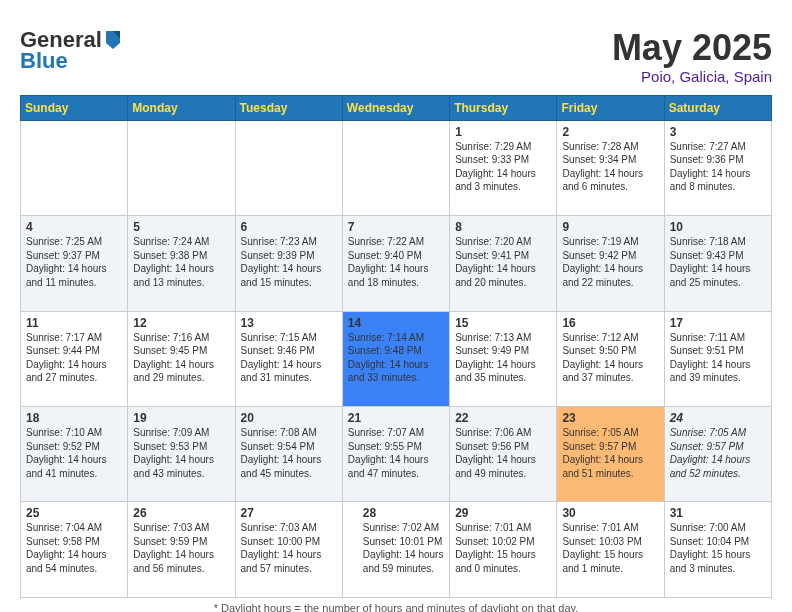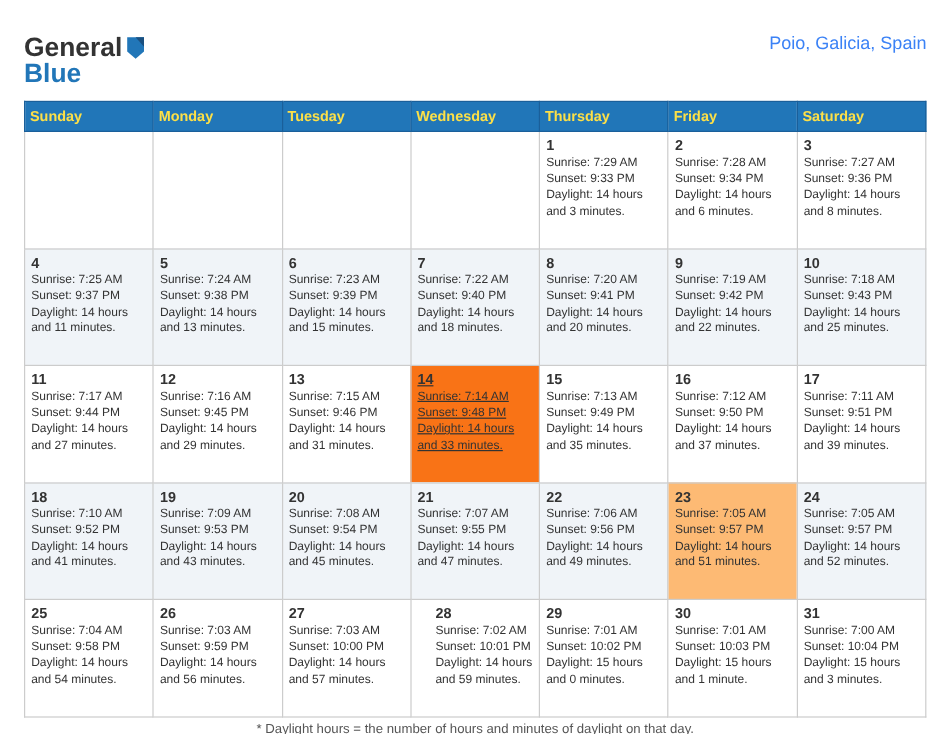--- a/index.html
+++ b/index.html
@@ -43,21 +43,21 @@
       text-align: right;
     }
     .title-month {
       font-size: 36px;
       font-weight: bold;
       color: #333;
       line-height: 1.1;
     }
     .title-location {
       font-size: 15px;
-      color: #3b82f6;
+      color: #4c1d95;
     }
     .calendar {
       flex: 1;
       border: 1px solid #ccc;
       border-collapse: collapse;
       width: 100%;
       table-layout: fixed;
     }
     .calendar th {
       background-color: #2176b8;
@@ -115,20 +115,21 @@
           <span class="logo-text logo-general">General</span>
           <svg class="logo-icon" viewBox="0 0 18 22" xmlns="http://www.w3.org/2000/svg">
             <polygon points="2,2 16,2 16,14 9,20 2,14" fill="#2176b8"></polygon>
             <polygon points="9,2 16,2 16,10" fill="#1a5080"></polygon>
           </svg>
         </div>
         <div style="font-size:22px;font-weight:bold;color:#2176b8;margin-top:-4px;">Blue</div>
       </div>
     </div>
     <div class="title-block">
+      <div class="title-month">May 2025</div>
       <div class="title-location">Poio, Galicia, Spain</div>
     </div>
   </div>
 
   <table class="calendar">
     <thead>
       <tr>
       <th>Sunday</th>
           <th>Monday</th>
           <th>Tuesday</th>
@@ -193,21 +194,21 @@
             <div class="day-info">Sunrise: 7:17 AM<br>Sunset: 9:44 PM<br>Daylight: 14 hours<br>and 27 minutes.</div>
           </td>
           <td style="background: rgb(255, 255, 255);">
             <span class="day-num">12</span>
             <div class="day-info">Sunrise: 7:16 AM<br>Sunset: 9:45 PM<br>Daylight: 14 hours<br>and 29 minutes.</div>
           </td>
           <td style="background: rgb(255, 255, 255);">
             <span class="day-num">13</span>
             <div class="day-info">Sunrise: 7:15 AM<br>Sunset: 9:46 PM<br>Daylight: 14 hours<br>and 31 minutes.</div>
           </td>
-          <td style="background: #f97316; text-decoration: underline;">
+          <td style="background: #3b82f6;">
             <span class="day-num">14</span>
             <div class="day-info">Sunrise: 7:14 AM<br>Sunset: 9:48 PM<br>Daylight: 14 hours<br>and 33 minutes.</div>
           </td>
           <td style="background: rgb(255, 255, 255);">
             <span class="day-num">15</span>
             <div class="day-info">Sunrise: 7:13 AM<br>Sunset: 9:49 PM<br>Daylight: 14 hours<br>and 35 minutes.</div>
           </td>
           <td style="background: rgb(255, 255, 255);">
             <span class="day-num">16</span>
             <div class="day-info">Sunrise: 7:12 AM<br>Sunset: 9:50 PM<br>Daylight: 14 hours<br>and 37 minutes.</div>
@@ -235,21 +236,21 @@
             <div class="day-info">Sunrise: 7:07 AM<br>Sunset: 9:55 PM<br>Daylight: 14 hours<br>and 47 minutes.</div>
           </td>
           <td style="background: rgb(240, 244, 248);">
             <span class="day-num">22</span>
             <div class="day-info">Sunrise: 7:06 AM<br>Sunset: 9:56 PM<br>Daylight: 14 hours<br>and 49 minutes.</div>
           </td>
           <td style="background: #fdba74;">
             <span class="day-num">23</span>
             <div class="day-info">Sunrise: 7:05 AM<br>Sunset: 9:57 PM<br>Daylight: 14 hours<br>and 51 minutes.</div>
           </td>
-          <td style="background: rgb(240, 244, 248);">
+          <td style="background: rgb(240, 244, 248); font-style: italic;">
             <span class="day-num">24</span>
             <div class="day-info">Sunrise: 7:05 AM<br>Sunset: 9:57 PM<br>Daylight: 14 hours<br>and 52 minutes.</div>
           </td>
         </tr>
         <tr>
           <td style="background: rgb(255, 255, 255);">
             <span class="day-num">25</span>
             <div class="day-info">Sunrise: 7:04 AM<br>Sunset: 9:58 PM<br>Daylight: 14 hours<br>and 54 minutes.</div>
           </td>
           <td style="background: rgb(255, 255, 255);">

